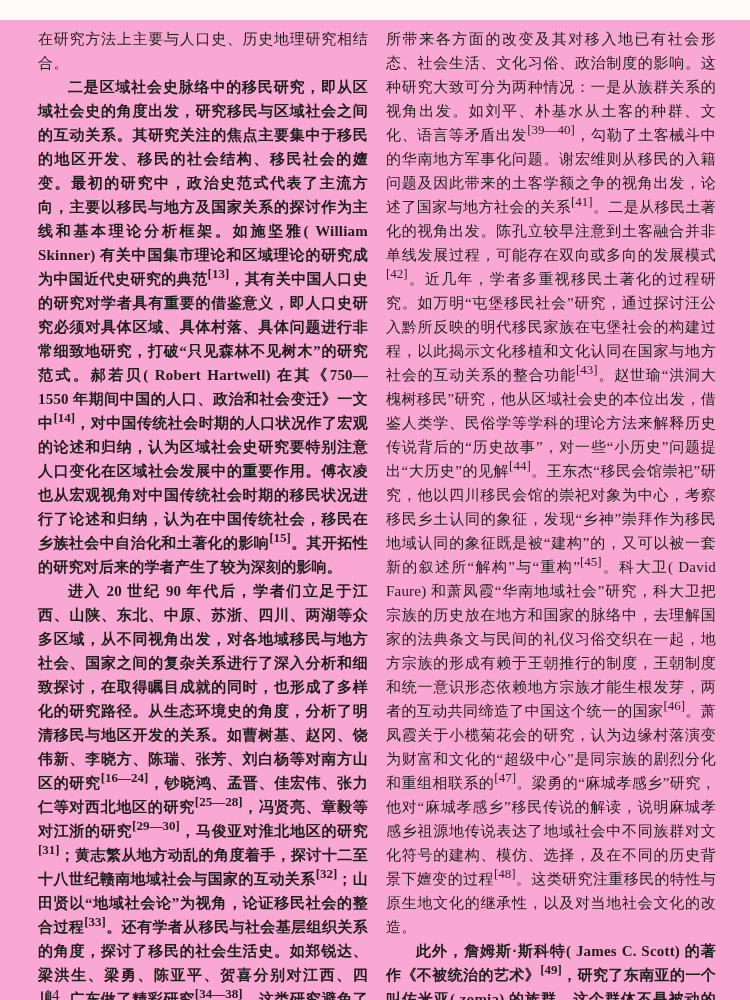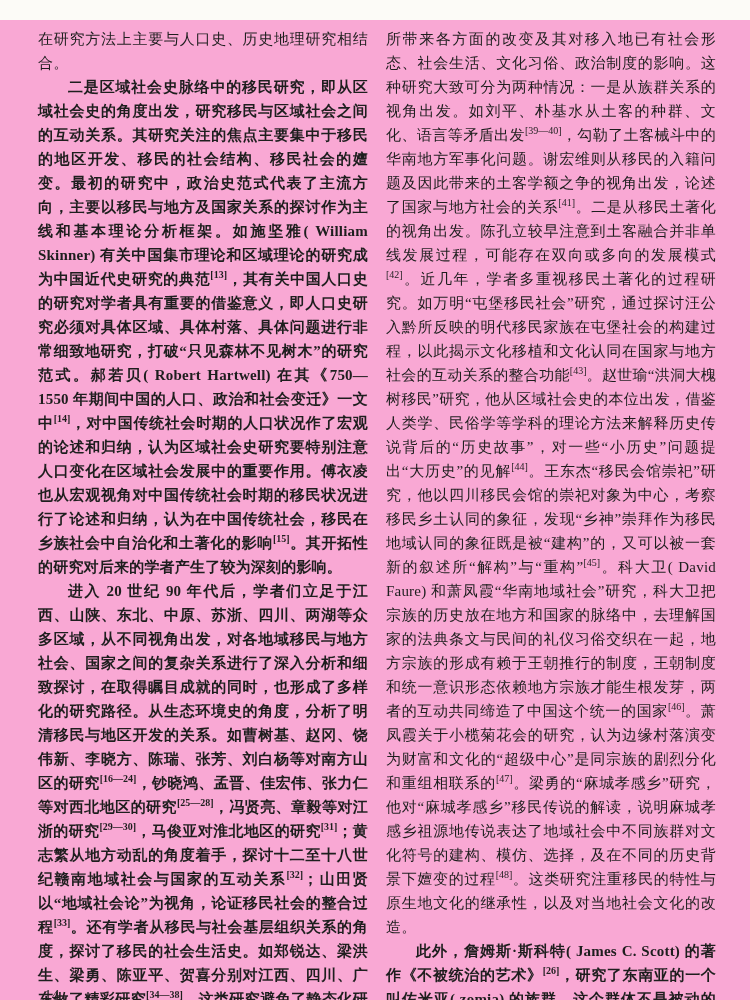--- a/index.html
+++ b/index.html
@@ -34,21 +34,21 @@
   }
   .col p {
     margin: 0;
     padding: 0;
   }
   .col p.indent {
     text-indent: 2em;
     font-weight: bold;
   }
   sup.cite {
-    font-size: 10px;
+    font-size: 13px;
     line-height: 0;
     letter-spacing: 0;
     vertical-align: super;
     font-family: "Liberation Serif", "DejaVu Serif", serif;
   }
   .page-number {
     position: absolute;
     left: 44px;
     top: 966px;
     font-size: 15.5px;
@@ -60,17 +60,17 @@
 
 <div class="page">
   <div class="columns">
     <div class="col">
         <p class="">在研究方法上主要与人口史、历史地理研究相结合。</p>
         <p class="indent">二是区域社会史脉络中的移民研究，即从区域社会史的角度出发，研究移民与区域社会之间的互动关系。其研究关注的焦点主要集中于移民的地区开发、移民的社会结构、移民社会的嬗变。最初的研究中，政治史范式代表了主流方向，主要以移民与地方及国家关系的探讨作为主线和基本理论分析框架。如施坚雅( William Skinner) 有关中国集市理论和区域理论的研究成为中国近代史研究的典范<sup class="cite">[13]</sup>，其有关中国人口史的研究对学者具有重要的借鉴意义，即人口史研究必须对具体区域、具体村落、具体问题进行非常细致地研究，打破“只见森林不见树木”的研究范式。郝若贝( Robert Hartwell) 在其《750—1550 年期间中国的人口、政治和社会变迁》一文中<sup class="cite">[14]</sup>，对中国传统社会时期的人口状况作了宏观的论述和归纳，认为区域社会史研究要特别注意人口变化在区域社会发展中的重要作用。傅衣凌也从宏观视角对中国传统社会时期的移民状况进行了论述和归纳，认为在中国传统社会，移民在乡族社会中自治化和土著化的影响<sup class="cite">[15]</sup>。其开拓性的研究对后来的学者产生了较为深刻的影响。</p>
         <p class="indent">进入 20 世纪 90 年代后，学者们立足于江西、山陕、东北、中原、苏浙、四川、两湖等众多区域，从不同视角出发，对各地域移民与地方社会、国家之间的复杂关系进行了深入分析和细致探讨，在取得瞩目成就的同时，也形成了多样化的研究路径。从生态环境史的角度，分析了明清移民与地区开发的关系。如曹树基、赵冈、饶伟新、李晓方、陈瑞、张芳、刘白杨等对南方山区的研究<sup class="cite">[16—24]</sup>，钞晓鸿、孟晋、佳宏伟、张力仁等对西北地区的研究<sup class="cite">[25—28]</sup>，冯贤亮、章毅等对江浙的研究<sup class="cite">[29—30]</sup>，马俊亚对淮北地区的研究<sup class="cite">[31]</sup>；黄志繁从地方动乱的角度着手，探讨十二至十八世纪赣南地域社会与国家的互动关系<sup class="cite">[32]</sup>；山田贤以“地域社会论”为视角，论证移民社会的整合过程<sup class="cite">[33]</sup>。还有学者从移民与社会基层组织关系的角度，探讨了移民的社会生活史。如郑锐达、梁洪生、梁勇、陈亚平、贺喜分别对江西、四川、广东做了精彩研究<sup class="cite">[34—38]</sup>。这类研究避免了静态化研究，从动态的视角审视移民自身的变化以及移民与国家、地方社会的互动。在研究方法上与社会史研究相结合，注重地方社会民众的日常生活，也重视国家制度、政策和地方精英，注重多学科的理论和方法的运用，在具体的历史情境中去寻找历史发展的脉络。</p>
       </div>
     <div class="col">
         <p class="">所带来各方面的改变及其对移入地已有社会形态、社会生活、文化习俗、政治制度的影响。这种研究大致可分为两种情况：一是从族群关系的视角出发。如刘平、朴基水从土客的种群、文化、语言等矛盾出发<sup class="cite">[39—40]</sup>，勾勒了土客械斗中的华南地方军事化问题。谢宏维则从移民的入籍问题及因此带来的土客学额之争的视角出发，论述了国家与地方社会的关系<sup class="cite">[41]</sup>。二是从移民土著化的视角出发。陈孔立较早注意到土客融合并非单线发展过程，可能存在双向或多向的发展模式<sup class="cite">[42]</sup>。近几年，学者多重视移民土著化的过程研究。如万明“屯堡移民社会”研究，通过探讨汪公入黔所反映的明代移民家族在屯堡社会的构建过程，以此揭示文化移植和文化认同在国家与地方社会的互动关系的整合功能<sup class="cite">[43]</sup>。赵世瑜“洪洞大槐树移民”研究，他从区域社会史的本位出发，借鉴人类学、民俗学等学科的理论方法来解释历史传说背后的“历史故事”，对一些“小历史”问题提出“大历史”的见解<sup class="cite">[44]</sup>。王东杰“移民会馆崇祀”研究，他以四川移民会馆的崇祀对象为中心，考察移民乡土认同的象征，发现“乡神”崇拜作为移民地域认同的象征既是被“建构”的，又可以被一套新的叙述所“解构”与“重构”<sup class="cite">[45]</sup>。科大卫( David Faure) 和萧凤霞“华南地域社会”研究，科大卫把宗族的历史放在地方和国家的脉络中，去理解国家的法典条文与民间的礼仪习俗交织在一起，地方宗族的形成有赖于王朝推行的制度，王朝制度和统一意识形态依赖地方宗族才能生根发芽，两者的互动共同缔造了中国这个统一的国家<sup class="cite">[46]</sup>。萧凤霞关于小榄菊花会的研究，认为边缘村落演变为财富和文化的“超级中心”是同宗族的剧烈分化和重组相联系的<sup class="cite">[47]</sup>。梁勇的“麻城孝感乡”研究，他对“麻城孝感乡”移民传说的解读，说明麻城孝感乡祖源地传说表达了地域社会中不同族群对文化符号的建构、模仿、选择，及在不同的历史背景下嬗变的过程<sup class="cite">[48]</sup>。这类研究注重移民的特性与原生地文化的继承性，以及对当地社会文化的改造。</p>
-        <p class="indent">此外，詹姆斯·斯科特( James C. Scott) 的著作《不被统治的艺术》<sup class="cite">[26]</sup>，研究了东南亚的一个叫佐米亚( zomia) 的族群，这个群体不是被动的移民，他们选择主动地逃避国家体制，逃避社会政治结构。也就是佐米亚自己选择了将自身长久地置于国家的触角之外，建立一种属于自己的山地区域社会历史结构。尽管像佐米亚这种类型的移民并不是主流移民的生存状态，但詹姆斯·斯科特的研究意义在于提示我们，移民有多种选择，有抵抗，有逃亡，有主动甚至其他。对于中国移民史研究而言，学者既要富有人文关</p>
+        <p class="indent">此外，詹姆斯·斯科特( James C. Scott) 的著作《不被统治的艺术》<sup class="cite">[49]</sup>，研究了东南亚的一个叫佐米亚( zomia) 的族群，这个群体不是被动的移民，他们选择主动地逃避国家体制，逃避社会政治结构。也就是佐米亚自己选择了将自身长久地置于国家的触角之外，建立一种属于自己的山地区域社会历史结构。尽管像佐米亚这种类型的移民并不是主流移民的生存状态，但詹姆斯·斯科特的研究意义在于提示我们，移民有多种选择，有抵抗，有逃亡，有主动甚至其他。对于中国移民史研究而言，学者既要富有人文关</p>
       </div>
   </div>
   <div class="page-number">14</div>
 </div>
 
 </body></html>

